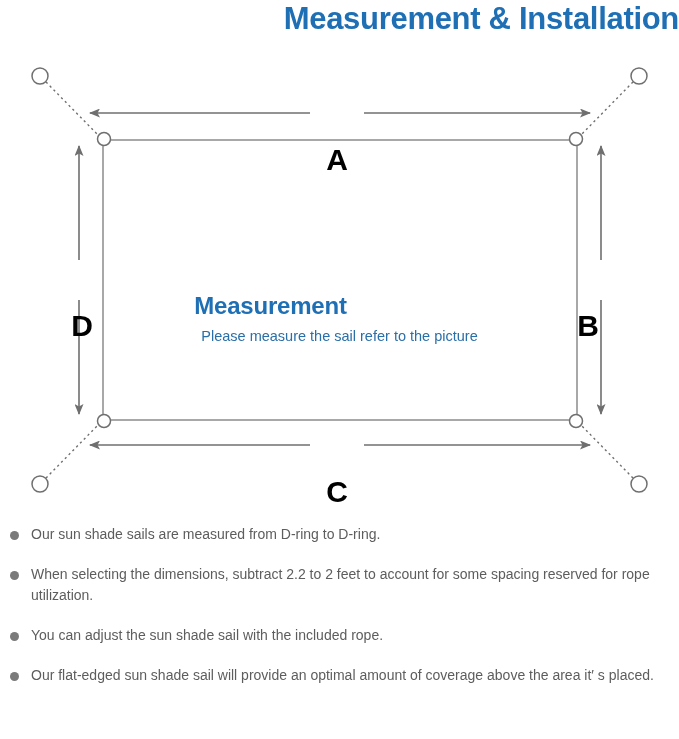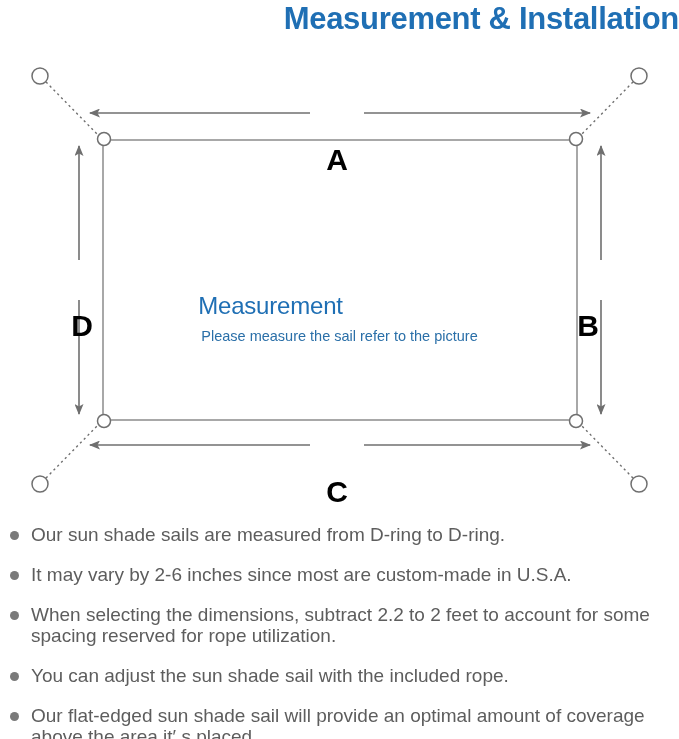--- a/index.html
+++ b/index.html
@@ -45,21 +45,21 @@
   }
 
   
   .sail-label-main {
     position: absolute;
     left: 0;
     top: 243px;
     width: 541px;
     text-align: center;
     color: #1f6fb4;
-    font-weight: normal;
+    font-weight: bold;
     font-size: 24px;
     line-height: 30px;
     letter-spacing: -0.2px;
     white-space: nowrap;
   }
   .sail-label-sub {
     position: absolute;
     left: 0;
     top: 278px;
     width: 679px;
@@ -102,21 +102,21 @@
     width: 9px;
     height: 9px;
     border-radius: 50%;
     background: #7a7a7a;
     margin-top: 7px;
     margin-right: 12px;
   }
   .note-text {
     flex: 1 1 auto;
     color: #5d5d5d;
-    font-size: 19px;
+    font-size: 14px;
     line-height: 21px;
   }
 </style>
 </head>
 <body>
 
 <div class="title">Measurement &amp; Installation</div>
 
 <div class="diagram">
 
@@ -180,24 +180,20 @@
   <div class="dim-letter dim-d">D</div>
 </div>
 
 <div class="notes">
 
   <div class="note-row">
     <span class="note-bullet"></span>
     <span class="note-text">Our sun shade sails are measured from D-ring to D-ring.</span>
   </div>
 
-  <div class="note-row">
-    <span class="note-bullet"></span>
-    <span class="note-text">It may vary by 2-6 inches since most are custom-made in U.S.A.</span>
-  </div>
 
   <div class="note-row">
     <span class="note-bullet"></span>
     <span class="note-text">When selecting the dimensions, subtract 2.2 to 2 feet to account for some spacing reserved for rope utilization.</span>
   </div>
 
   <div class="note-row">
     <span class="note-bullet"></span>
     <span class="note-text">You can adjust the sun shade sail with the included rope.</span>
   </div>

